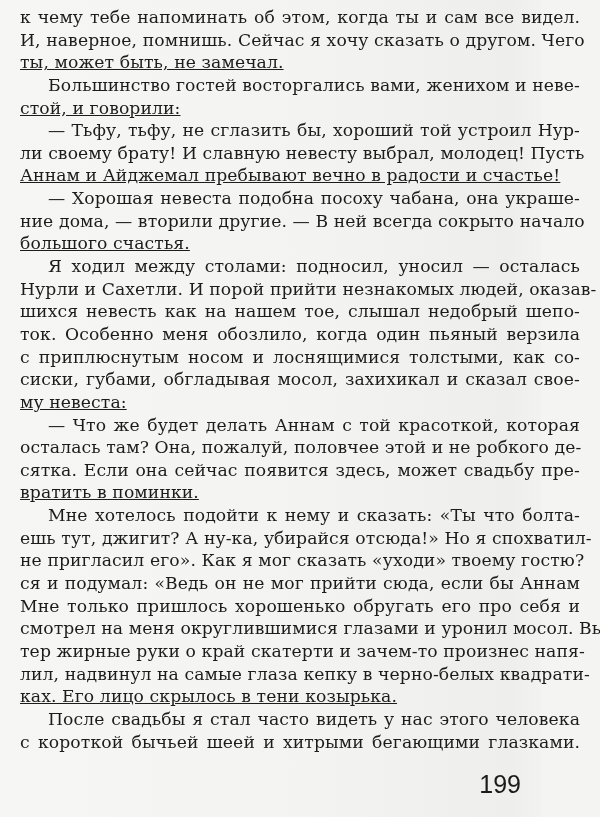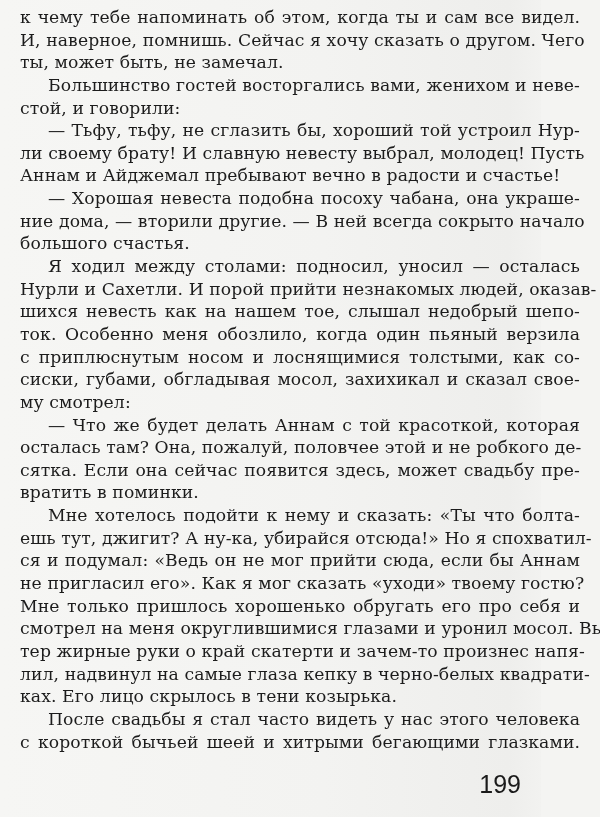--- a/index.html
+++ b/index.html
@@ -18,21 +18,21 @@
       position: absolute; left: 20px; top: 6px; width: 560px;
     }
     .line {
       height: 22.65px; line-height: 22.65px;
       font-size: 17.2px;
       white-space: nowrap;
       text-align: justify;
       text-align-last: justify;
       letter-spacing: 0.1px;
     }
-    .line.last { text-align-last: left; }
+    .line.last { text-align-last: left; text-decoration: underline; }
     .line.indent { padding-left: 28px; }
     .page-number {
       position: absolute; right: 20px; top: 770px;
       font-size: 25px; font-family: Liberation Sans, sans-serif;
       color: #1a1a1a;
       text-align: center;
     }
   </style>
 </head>
 <body>
@@ -49,29 +49,29 @@
     <div class="line last">Аннам и Айджемал пребывают вечно в радости и счастье!</div>
     <div class="line indent">— Хорошая невеста подобна посоху чабана, она украше-</div>
     <div class="line">ние дома, — вторили другие. — В ней всегда сокрыто начало</div>
     <div class="line last">большого счастья.</div>
     <div class="line indent">Я ходил между столами: подносил, уносил — осталась</div>
     <div class="line">Нурли и Сахетли. И порой прийти незнакомых людей, оказав-</div>
     <div class="line">шихся невесть как на нашем тое, слышал недобрый шепо-</div>
     <div class="line">ток. Особенно меня обозлило, когда один пьяный верзила</div>
     <div class="line">с приплюснутым носом и лоснящимися толстыми, как со-</div>
     <div class="line">сиски, губами, обгладывая мосол, захихикал и сказал свое-</div>
-    <div class="line last">му смотрел:</div>
+    <div class="line last">му невеста:</div>
     <div class="line indent">— Что же будет делать Аннам с той красоткой, которая</div>
     <div class="line">осталась там? Она, пожалуй, половчее этой и не робкого де-</div>
     <div class="line">сятка. Если она сейчас появится здесь, может свадьбу пре-</div>
     <div class="line last">вратить в поминки.</div>
     <div class="line indent">Мне хотелось подойти к нему и сказать: «Ты что болта-</div>
     <div class="line">ешь тут, джигит? А ну-ка, убирайся отсюда!» Но я спохватил-</div>
+    <div class="line">не пригласил его». Как я мог сказать «уходи» твоему гостю?</div>
     <div class="line">ся и подумал: «Ведь он не мог прийти сюда, если бы Аннам</div>
-    <div class="line">не пригласил его». Как я мог сказать «уходи» твоему гостю?</div>
     <div class="line">Мне только пришлось хорошенько обругать его про себя и</div>
     <div class="line">смотрел на меня округлившимися глазами и уронил мосол. Вы-</div>
     <div class="line">тер жирные руки о край скатерти и зачем-то произнес напя-</div>
     <div class="line">лил, надвинул на самые глаза кепку в черно-белых квадрати-</div>
     <div class="line last">ках. Его лицо скрылось в тени козырька.</div>
     <div class="line indent">После свадьбы я стал часто видеть у нас этого человека</div>
     <div class="line">с короткой бычьей шеей и хитрыми бегающими глазками.</div>
   </div>
   <div class="page-number">199</div>
 </div>

